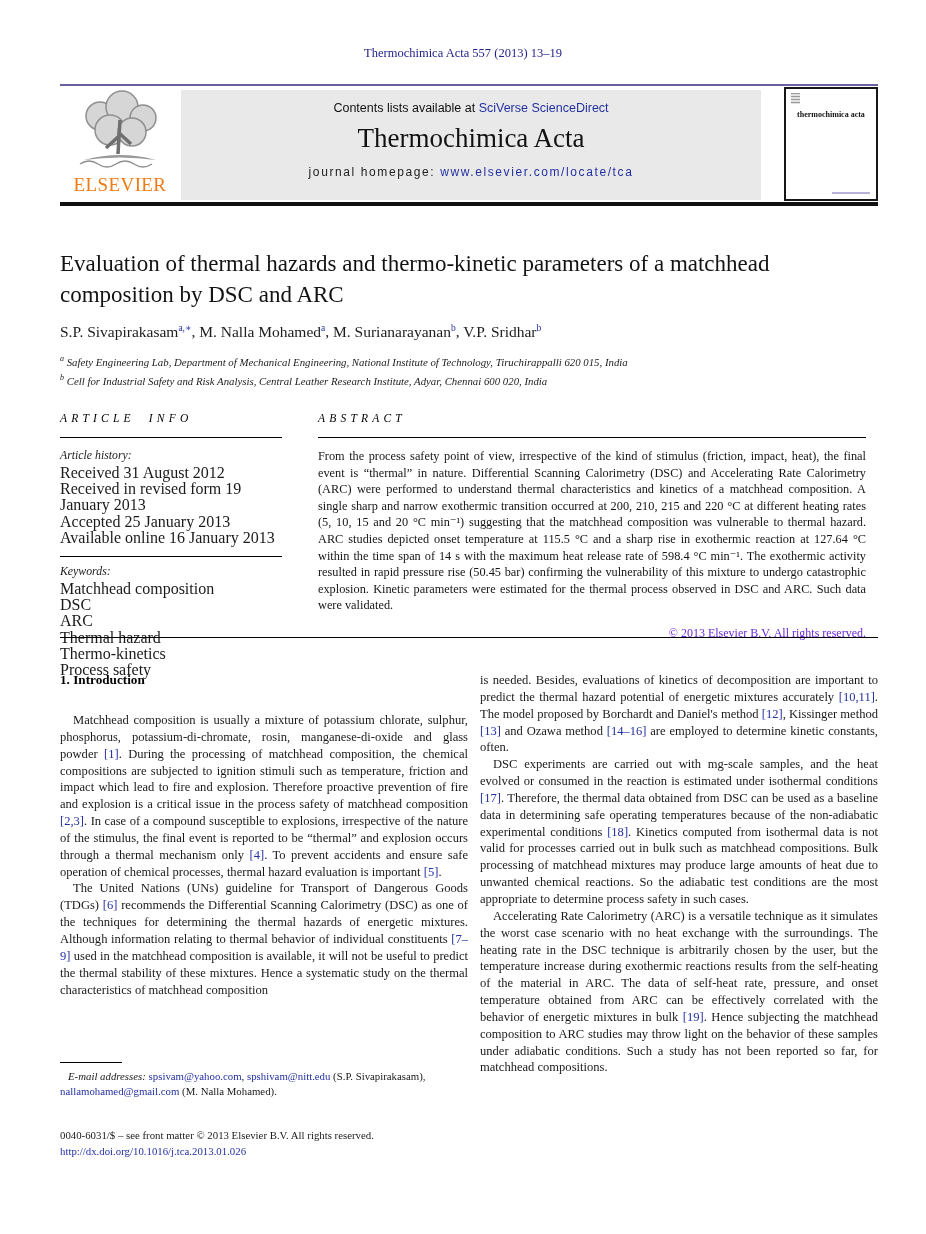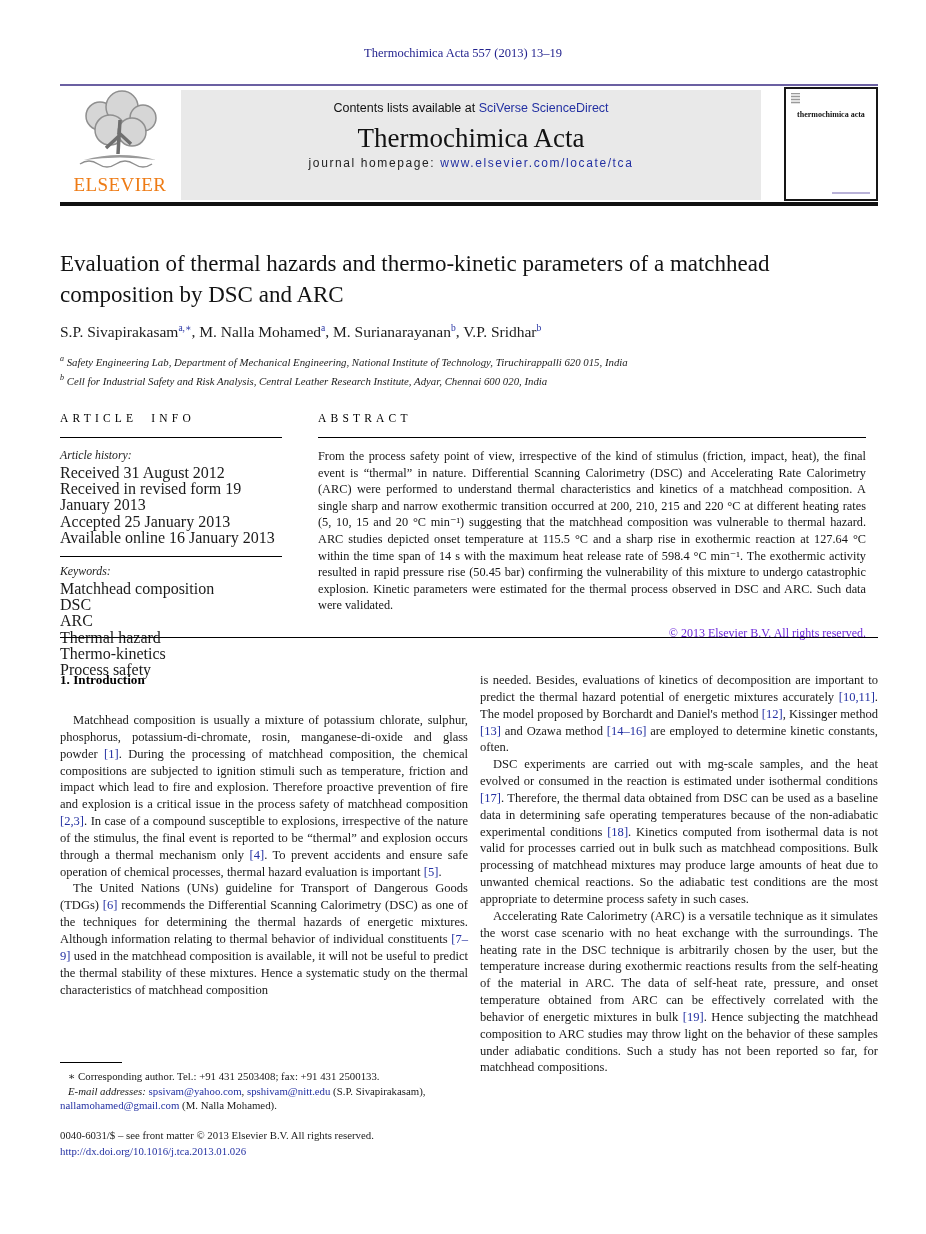--- a/index.html
+++ b/index.html
@@ -13,21 +13,21 @@
 
   .banner { position:absolute; top:90px; left:60px; width:818px; height:110px; }
   .elsevier-logo { position:absolute; left:0; top:0; width:120px; height:110px; text-align:center; }
   .elsevier-word { font-size:19px; color:#ee7b15; letter-spacing:0.4px; margin-top:-4px; }
 
   .banner-mid { position:absolute; left:121px; top:0; width:580px; height:110px; background:#e9e9e9;
                 text-align:center; font-family:"Liberation Sans","DejaVu Sans",sans-serif; }
   .contents-line { padding-top:11px; font-size:12.5px; color:#111; }
   .banner-title { margin-top:8px; font-size:27px; color:#121212;
                   font-family:"Liberation Serif","DejaVu Serif",serif; }
-  .homepage-line { margin-top:2px; font-size:12px; color:#222; letter-spacing:1.6px; }
+  .homepage-line { margin-top:11px; font-size:12px; color:#222; letter-spacing:1.6px; }
   .link { color:#2330a2; }
 
   .cover { position:absolute; right:0; top:-3px; width:90px; height:110px; border:2px solid #161616; background:#fff; }
   .cover-mark { position:absolute; left:5px; top:4px; width:9px; height:11px;
                 background:repeating-linear-gradient(#9a9a9a 0 1px, #e2e2e2 1px 3px); }
   .cover-title { position:absolute; top:21px; width:100%; text-align:center; font-size:8px;
                  font-weight:bold; color:#111; }
   .cover-ta { position:absolute; top:24px; left:0; width:100%; text-align:center; font-size:62px;
               line-height:68px; color:#eac98d; }
   .cover-footline { position:absolute; bottom:5px; right:6px; width:38px; height:2px; background:#b9b2d8; }
@@ -37,21 +37,21 @@
   .title { position:absolute; top:249px; left:60px; width:818px; font-size:23px; line-height:30.5px; color:#131313; }
   .authors { position:absolute; top:322px; left:60px; width:818px; font-size:15.5px; color:#1c1c1c; }
   .authors sup { font-size:9.5px; }
   .sup-link { color:#2330a2; }
   .affils { position:absolute; top:351px; left:60px; width:818px; font-size:10.8px; font-style:italic;
             line-height:15px; color:#1c1c1c; }
   .affils sup { font-size:8px; }
 
   .info-col { position:absolute; top:412px; left:60px; width:222px; }
   .abs-col  { position:absolute; top:412px; left:318px; width:548px; }
-  .col-heading { font-size:11.5px; letter-spacing:4.2px; word-spacing:7px; color:#000; }
+  .col-heading { font-size:11.5px; letter-spacing:4.2px; word-spacing:7px; color:#000;font-style:italic; }
   .heading-rule { border:0; border-top:1.4px solid #000; margin:13px 0 10px 0; }
   .info-label { font-style:italic; font-size:11.8px; margin-bottom:2px; }
   .info-lines div { font-size:16px; line-height:16.2px; }
   .mid-rule { border:0; border-top:1.1px solid #000; margin:10px 0 7px 0; }
   .abs-text { font-size:12.3px; line-height:16.6px; text-align:justify; color:#151515; }
   .abs-copy { margin-top:12px; text-align:right; font-size:12px; color:#6d28d9; }
 
   .rule-bottom { position:absolute; top:637px; left:60px; width:818px; height:1.4px; background:#000; }
 
   .col-left  { position:absolute; top:672px; left:60px;  width:408px; }
@@ -158,21 +158,20 @@
   </div>
 
   <div class="col-right">
     <p class="para">is needed. Besides, evaluations of kinetics of decomposition are important to predict the thermal hazard potential of energetic mixtures accurately <span class="cite">[10,11]</span>. The model proposed by Borchardt and Daniel's method <span class="cite">[12]</span>, Kissinger method <span class="cite">[13]</span> and Ozawa method <span class="cite">[14–16]</span> are employed to determine kinetic constants, often.</p>
     <p class="para indent">DSC experiments are carried out with mg-scale samples, and the heat evolved or consumed in the reaction is estimated under isothermal conditions <span class="cite">[17]</span>. Therefore, the thermal data obtained from DSC can be used as a baseline data in determining safe operating temperatures because of the non-adiabatic experimental conditions <span class="cite">[18]</span>. Kinetics computed from isothermal data is not valid for processes carried out in bulk such as matchhead compositions. Bulk processing of matchhead mixtures may produce large amounts of heat due to unwanted chemical reactions. So the adiabatic test conditions are the most appropriate to determine process safety in such cases.</p>
     <p class="para indent">Accelerating Rate Calorimetry (ARC) is a versatile technique as it simulates the worst case scenario with no heat exchange with the surroundings. The heating rate in the DSC technique is arbitrarily chosen by the user, but the temperature increase during exothermic reactions results from the self-heating of the material in ARC. The data of self-heat rate, pressure, and onset temperature obtained from ARC can be effectively correlated with the behavior of energetic mixtures in bulk <span class="cite">[19]</span>. Hence subjecting the matchhead composition to ARC studies may throw light on the behavior of these samples under adiabatic conditions. Such a study has not been reported so far, for matchhead compositions.</p>
   </div>
 
   <div class="footnote">
     <hr class="fn-rule">
-    <div class="fn-line1">∗ Corresponding author. Tel.: +91 431 2503408; fax: +91 431 2500133.</div>
     <div class="fn-line1"><span class="it">E-mail addresses: </span><span class="link">spsivam@yahoo.com</span><span>, </span><span class="link">spshivam@nitt.edu</span><span> (S.P. Sivapirakasam),</span></div>
     <div><span class="link">nallamohamed@gmail.com</span><span> (M. Nalla Mohamed).</span></div>
   </div>
 
   <div class="footer">
     <div>0040-6031/$ – see front matter © 2013 Elsevier B.V. All rights reserved.</div>
     <div class="link">http://dx.doi.org/10.1016/j.tca.2013.01.026</div>
   </div>
 
 </div>

